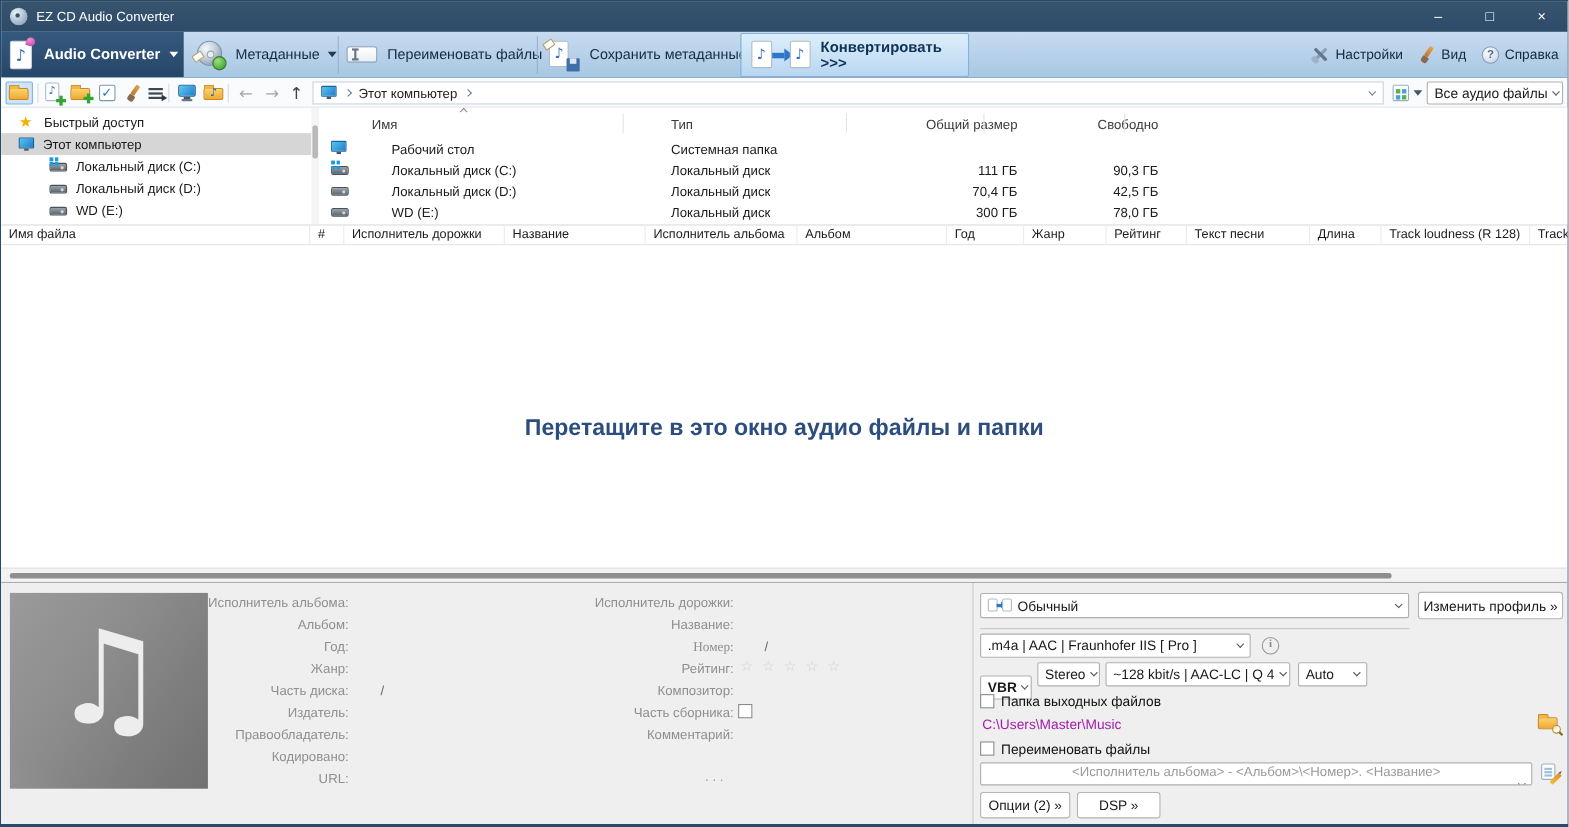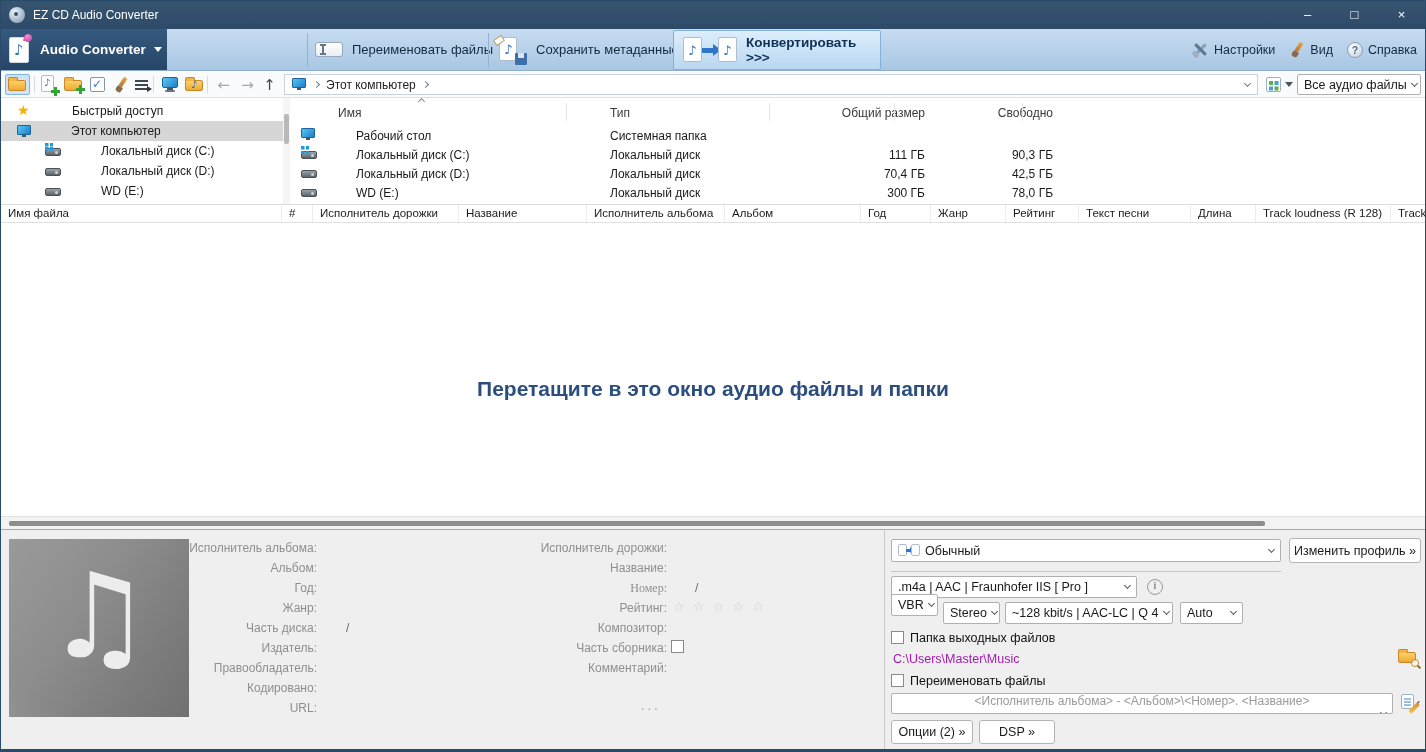--- a/index.html
+++ b/index.html
@@ -121,21 +121,21 @@
   .ic-grid::before { content:""; position:absolute; left:2.5px; top:2.5px; width:4px; height:4px; background:#58b14c;
     box-shadow:5.5px 0 0 #4aa0d8, 0 5.5px 0 #4aa0d8, 5.5px 5.5px 0 #58b14c; }
   .combo { background:#fff; border:1px solid #b0b0b0; border-radius:2px; display:flex; align-items:center; padding:0 6px; gap:5px; font-size:12.5px; color:#1a1a1a; white-space:nowrap; overflow:hidden; }
   .combo .chev { margin-left:auto; border-color:#5a5a5a; }
   .combo.abs { position:absolute; }
   .filtercombo { position:absolute; left:1296px; top:3px; width:124px; height:21px;text-align:center; }
 
   
   .browser { position:absolute; left:0; right:0; top:97px; height:106px; background:#fff; }
   .tree { position:absolute; left:0; top:0; width:283px; height:100%; }
-  .tree-row { position:absolute; left:0; width:282px; height:20px; display:flex; align-items:center; font-size:12px; color:#1a1a1a;gap:32px; }
+  .tree-row { position:absolute; left:0; width:282px; height:20px; display:flex; align-items:center; font-size:12px; color:#1a1a1a; }
   .tree-row.selected { background:#d6d6d6; }
   .tree-ind1 { padding-left:16px; } .tree-ind1 .lbl { margin-left:7px; }
   .tree-ind2 { padding-left:44px; } .tree-ind2 .lbl { margin-left:7px; }
   .ic-star { width:16px; height:16px; }
   .ic-star::after { content:"★"; position:absolute; left:0; top:-1px; font-size:14px; color:#f2b200; }
   .ic-disk { width:17px; height:13px; }
   .ic-disk .dbody { position:absolute; left:0; top:3px; width:16px; height:8px; background:linear-gradient(#9aa2aa,#5b636b); border:1px solid #4a5258; border-radius:2px; }
   .ic-disk .dbody::after { content:""; position:absolute; right:2px; top:2px; width:3px; height:3px; background:#ced4d9; border-radius:50%; }
   .ic-disk .winflag { position:absolute; left:0; top:-2px; width:8px; height:8px;
     background:linear-gradient(#1e9ae0,#1e9ae0) 0 0/3.5px 3.5px, linear-gradient(#1e9ae0,#1e9ae0) 4.5px 0/3.5px 3.5px,
@@ -217,20 +217,29 @@
   <div class="toolbar">
     <div class="app-btn">
       <span class="icon ic-appfile">
           <span class="pg"></span>
           <span class="nq">♪</span>
           <span class="bf"></span>
         </span>
       <span>Audio Converter</span>
       <span class="caret-w"></span>
     </div>
+    <div class="tool-item" style="left:176px;">
+      <span class="icon ic-meta">
+          <span class="cd2"></span>
+          <span class="globe"></span>
+          <span class="tag"></span>
+        </span>
+      <span>Метаданные</span>
+      <span class="caret-d"></span>
+    </div>
     <div class="vsep2" style="left:306px;"></div>
     <div class="tool-item" style="left:314px;">
       <span class="icon ic-rename">
           <span class="box"></span>
           <span class="ibeam"></span>
         </span>
       <span>Переименовать файлы</span>
     </div>
     <div class="vsep2" style="left:487px;"></div>
     <div class="tool-item" style="left:494px;">
@@ -499,21 +508,21 @@
       <span>Обычный</span>
       <span class="chev down"></span>
     </div>
     <div class="btn" style="left:1288px; top:8px; width:132px; height:25px;">Изменить профиль »</div>
     <div class="sepline"></div>
     <div class="combo abs" style="left:890px; top:46px; width:246px; height:22px;">
       <span>.m4a  |  AAC  |  Fraunhofer IIS [ Pro ]</span>
       <span class="chev down"></span>
     </div>
     <span class="ic-info" style="left:1146px; top:49px;"></span>
-    <div class="combo abs" style="left:890px; top:64px; width:47px; height:22px;">
+    <div class="combo abs" style="left:890px; top:84px; width:47px; height:22px;font-weight:bold;">
       <span>VBR</span>
       <span class="chev down"></span>
     </div>
     <div class="combo abs" style="left:942px; top:72px; width:57px; height:22px;">
       <span>Stereo</span>
       <span class="chev down"></span>
     </div>
     <div class="combo abs" style="left:1004px; top:72px; width:168px; height:22px;">
       <span>~128 kbit/s | AAC-LC | Q 4</span>
       <span class="chev down"></span>

